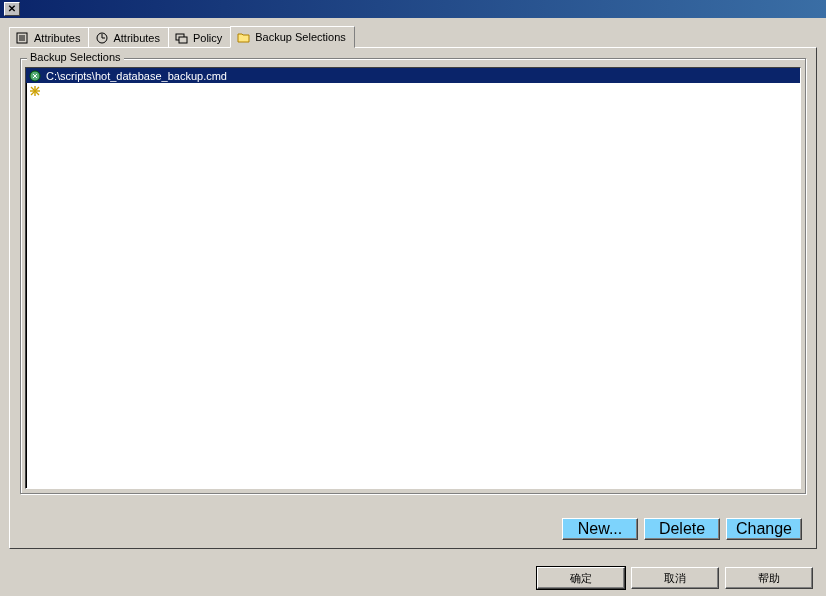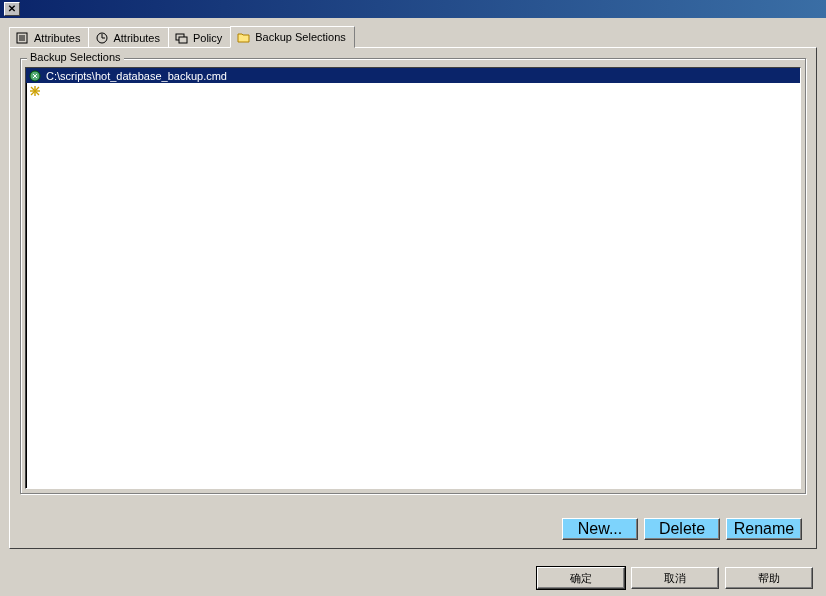--- a/index.html
+++ b/index.html
@@ -274,21 +274,21 @@
     </div>
 
     <div class="action-btns">
       <button class="btn">
         <span>New...</span>
       </button>
       <button class="btn">
         <span>Delete</span>
       </button>
       <button class="btn">
-        <span>Rename</span>
+        <span>Change</span>
       </button>
     </div>
 
   </div>
 
   <div class="footer-btns">
     <button class="footer-btn default">
       <span>确定</span>
     </button>
     <button class="footer-btn">

